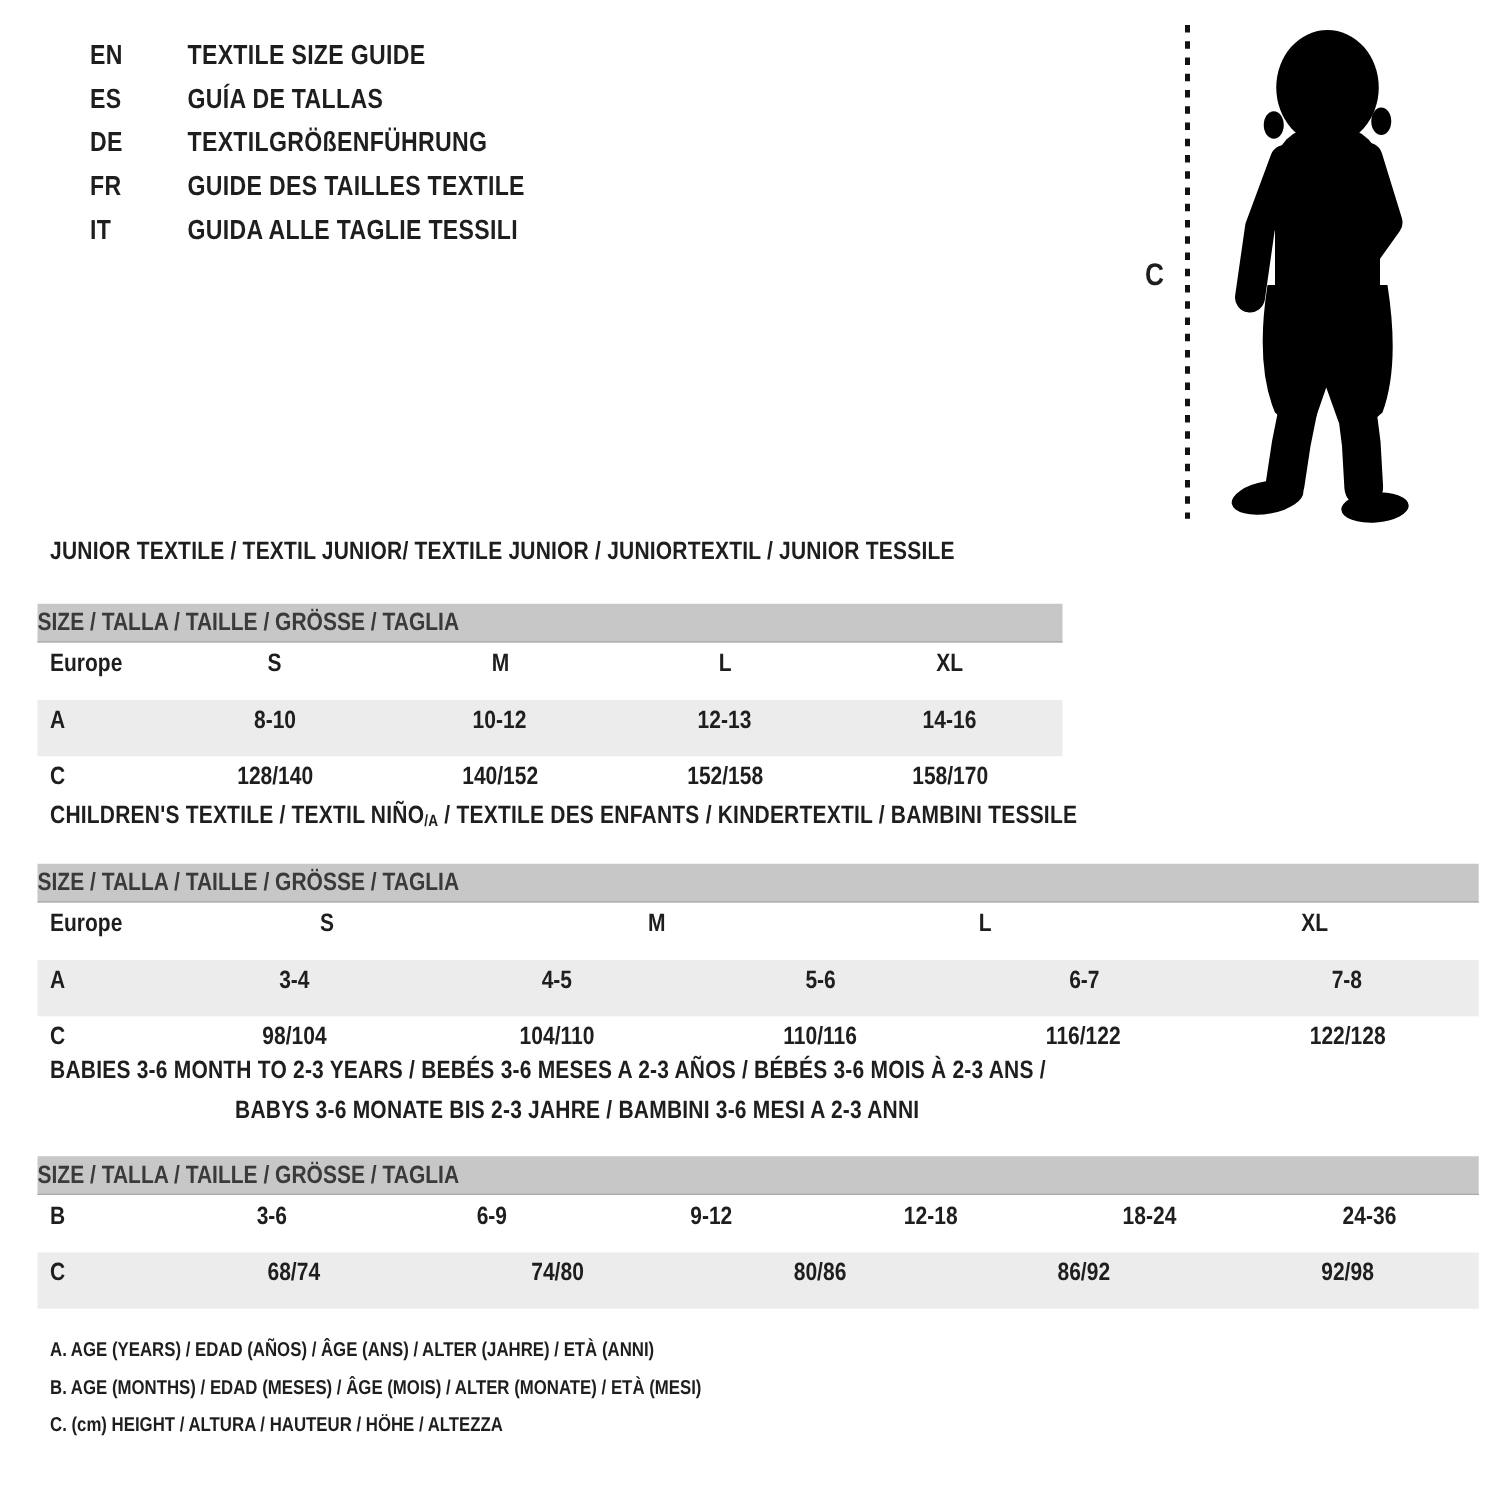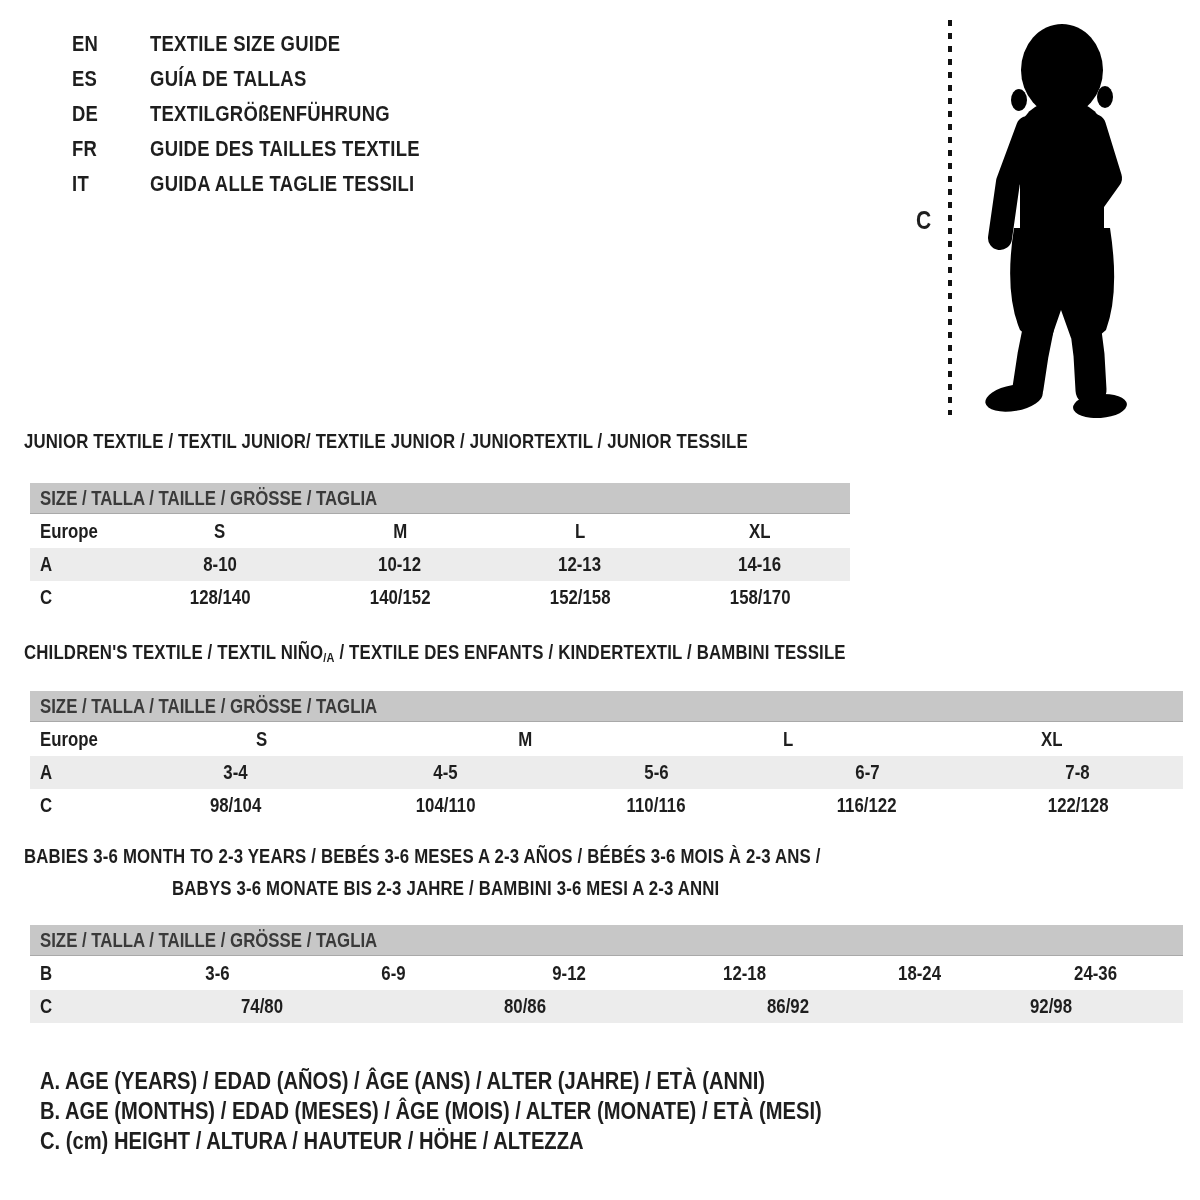--- a/index.html
+++ b/index.html
@@ -21,28 +21,28 @@
   
   .languages { position: absolute; left: 40px; top: 26px; }
   .lang-row { display: flex; height: 35px; line-height: 35px; font-size: 22px; letter-spacing: 0.3px; margin-left: 32px; }
   .lang-code { width: 78px; }
 
   
   .figure-svg { position: absolute; left: 940px; top: 10px; }
   .measure-label { position: absolute; left: 916px; top: 206px; font-size: 25px; }
 
   
-  .tbl-title { position: absolute; left: 24px; font-size: 20px; letter-spacing: 0.2px; }
+  .tbl-title { position: absolute; left: 40px; font-size: 20px; letter-spacing: 0.2px; }
   .size-header {
     position: absolute; left: 30px; height: 31px; line-height: 31px;
     background: #c7c7c7; border-bottom: 1px solid #a9a9a9;
-    padding-left: 10px; font-size: 20px; color: #3a3a3a;
+    font-size: 20px; color: #3a3a3a;
   }
   .rows { position: absolute; left: 30px; }
-  .t-row { display: flex; height: 33px; line-height: 33px; font-size: 20px; }
+  .t-row { display: flex; height: 45px; line-height: 33px; font-size: 20px; }
   .t-row.shaded { background: #ececec; }
   .row-label { width: 100px; padding-left: 10px; text-align: left; flex: none; }
   .cell { flex: 1 1 0; text-align: center; }
 
   .jr-title   { top: 430px; }
   .jr-header  { top: 483px; width: 820px; }
   .jr-rows    { top: 515px; width: 820px; }
 
   .ch-title   { top: 641px; }
   .ch-header  { top: 691px; width: 1153px; }
@@ -50,21 +50,21 @@
 
   .bb-title   { top: 840px; text-align: center; }
   .bb-title .line { height: 32px; line-height: 32px; font-size: 20px; }
   .bb-header  { top: 925px; width: 1153px; }
   .bb-rows    { top: 957px; width: 1153px; }
 
   .sub { font-size: 13px; vertical-align: -3px; }
 
   
   .legend { position: absolute; left: 40px; top: 1066px; }
-  .legend-line { height: 30px; line-height: 30px; font-size: 24px; }
+  .legend-line { height: 30px; line-height: 30px; font-size: 16px; }
 </style>
 </head>
 <body>
 
 <div class="page">
 
   <section class="languages">
     <div class="lang-row">
       <span class="lang-code"><span class="cx">EN</span></span>
       <span class="lang-label"><span class="cx">TEXTILE SIZE GUIDE</span></span>
@@ -171,20 +171,21 @@
       <span class="row-label"><span class="cx">B</span></span>
       <span class="cell"><span class="cx">3-6</span></span>
       <span class="cell"><span class="cx">6-9</span></span>
       <span class="cell"><span class="cx">9-12</span></span>
       <span class="cell"><span class="cx">12-18</span></span>
       <span class="cell"><span class="cx">18-24</span></span>
       <span class="cell"><span class="cx">24-36</span></span>
     </div>
     <div class="t-row shaded">
       <span class="row-label"><span class="cx">C</span></span>
+      <span class="cell"><span class="cx">68/74</span></span>
       <span class="cell"><span class="cx">74/80</span></span>
       <span class="cell"><span class="cx">80/86</span></span>
       <span class="cell"><span class="cx">86/92</span></span>
       <span class="cell"><span class="cx">92/98</span></span>
     </div>
   </div>
 
   <section class="legend">
     <div class="legend-line"><span class="cx">A. AGE (YEARS) / EDAD (AÑOS) / ÂGE (ANS) / ALTER (JAHRE) / ETÀ (ANNI)</span></div>
     <div class="legend-line"><span class="cx">B. AGE (MONTHS) / EDAD (MESES) / ÂGE (MOIS) / ALTER (MONATE) / ETÀ (MESI)</span></div>

